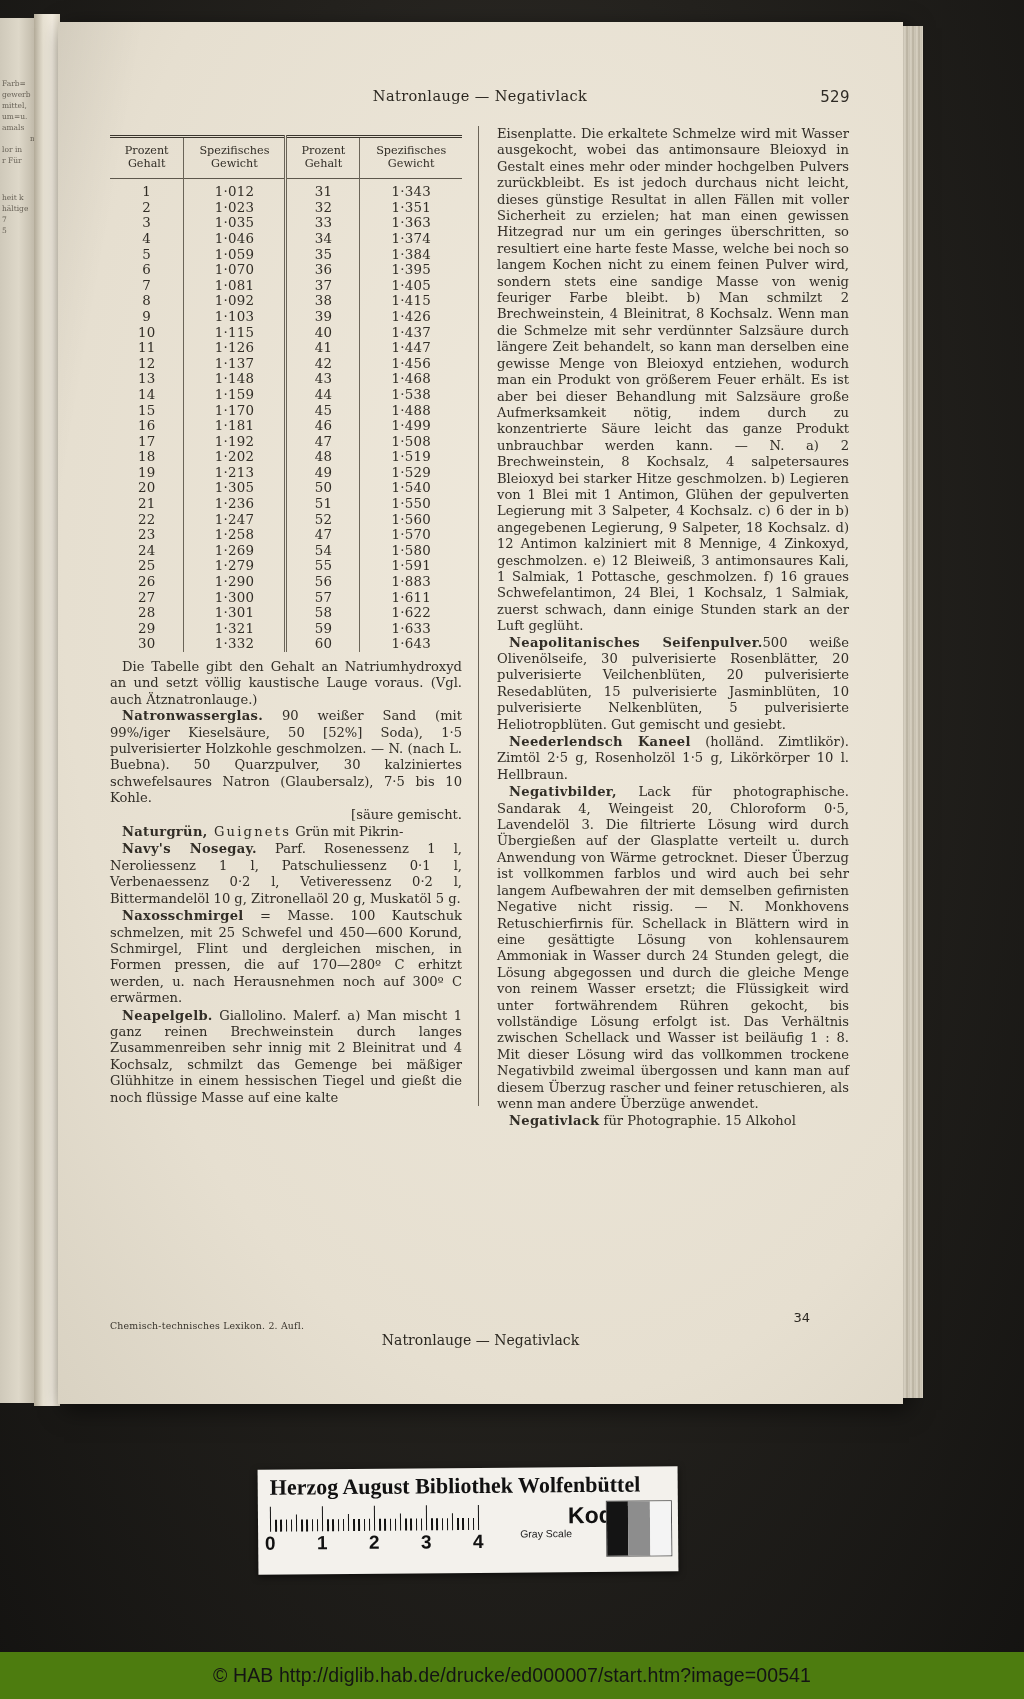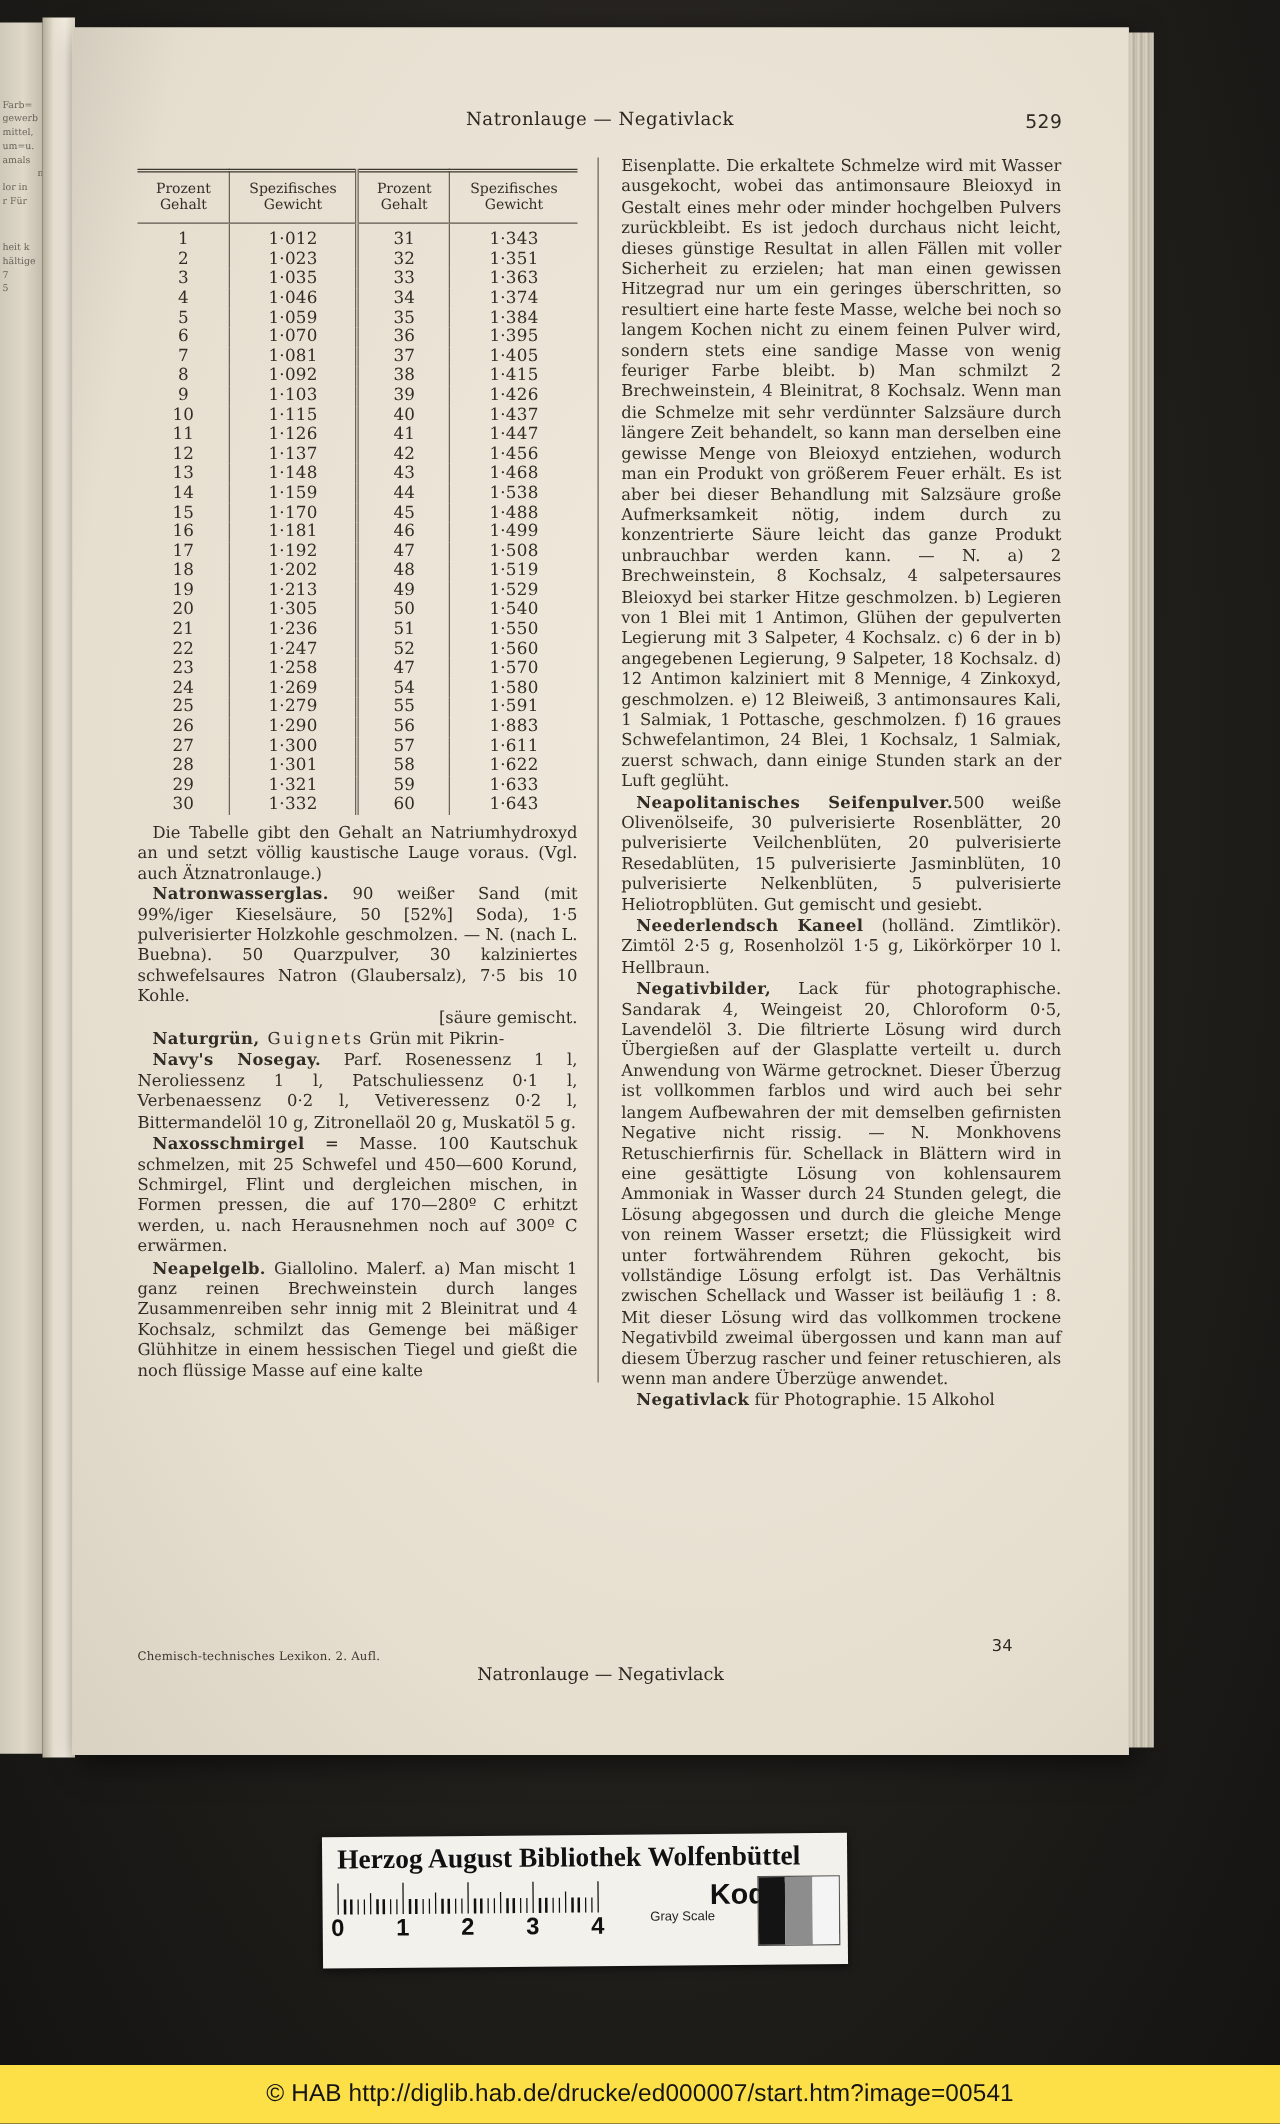--- a/index.html
+++ b/index.html
@@ -260,21 +260,21 @@
     border: 1px solid #555;
   }
   #greyscale div { flex: 1 1 0; }
 
   
   #copybar {
     position: absolute;
     left: 0; bottom: 0;
     width: 100%;
     height: 47px;
-    background: #fde047;
+    background: #4d7c0f;
     display: flex;
     align-items: center;
     justify-content: center;
   }
   #copybar span {
     font-family: "Liberation Sans", sans-serif;
     font-size: 19.5px;
     color: #141414;
     letter-spacing: .1px;
   }

